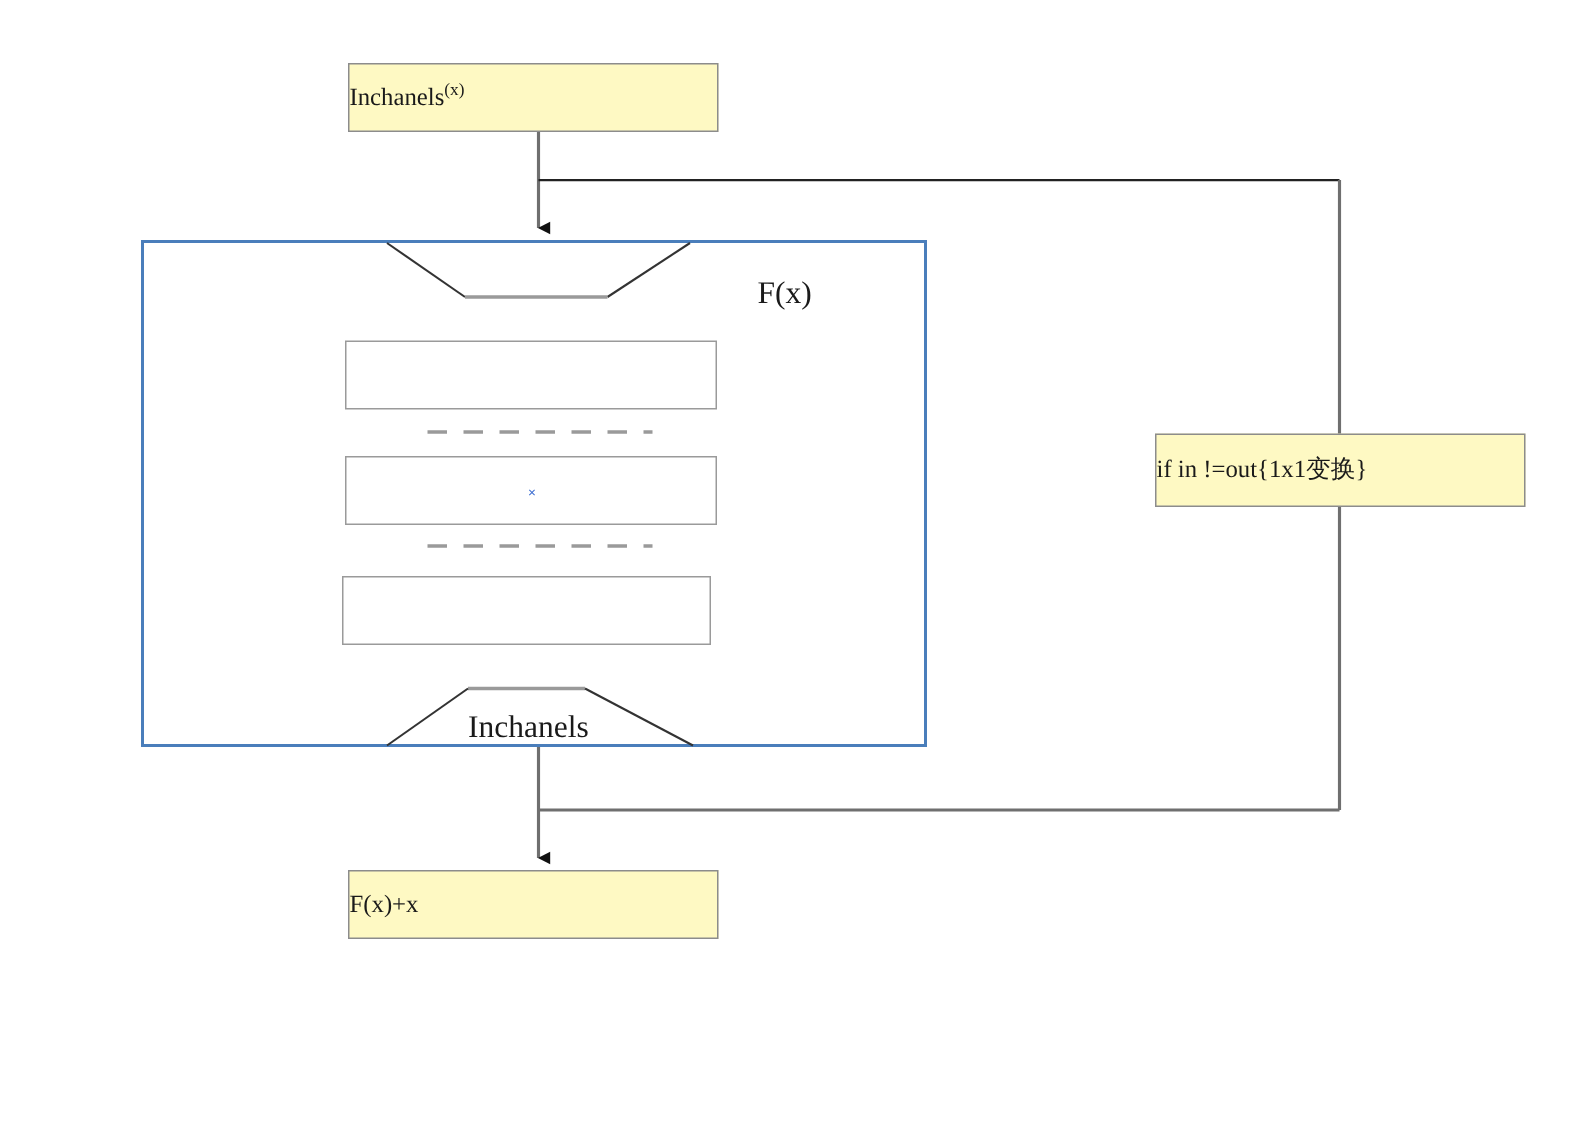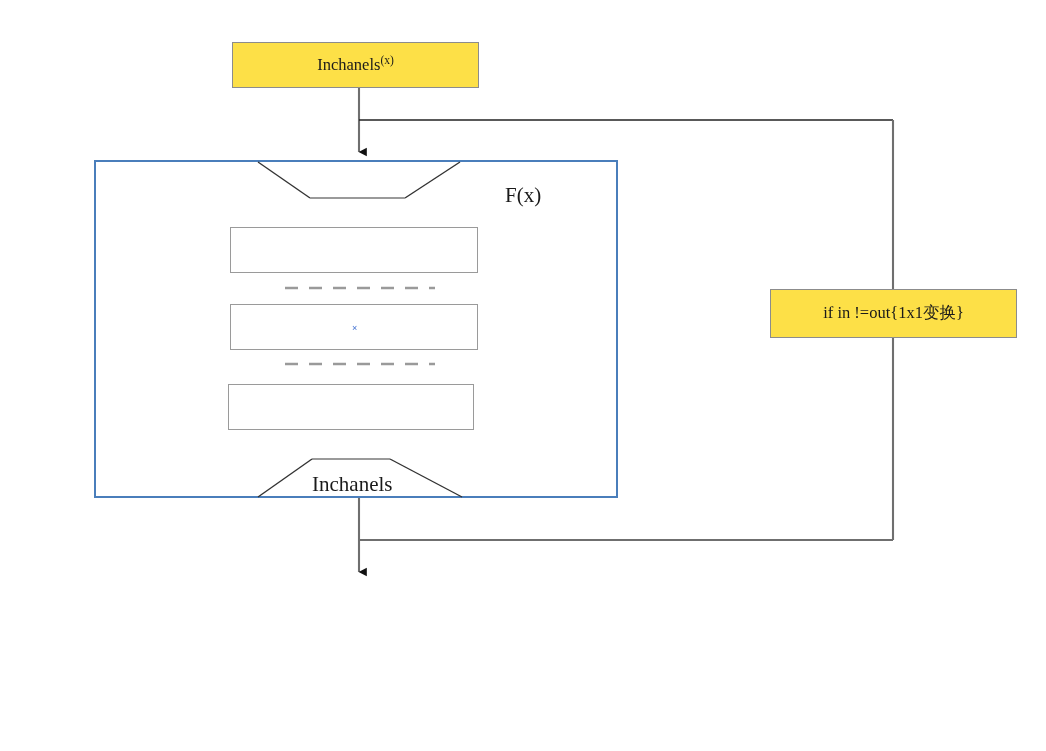--- a/index.html
+++ b/index.html
@@ -14,24 +14,23 @@
     position: relative;
     width: 1046px;
     height: 751px;
     background: #ffffff;
     overflow: hidden;
   }
   .node-box {
     position: absolute;
     box-sizing: border-box;
     border: 1.6px solid #8c8c8c;
-    background: #fde047;
+    background: #fef9c3;
     display: flex;
     align-items: center;
-    justify-content: center;
     color: #1a1a1a;
     font-family: Liberation Serif, serif;
   }
   .node-label {
     font-size: 16.5px;
     line-height: 1;
     white-space: nowrap;
   }
   .node-label sup {
     font-size: 11.5px;
@@ -117,14 +116,17 @@
   <div class="cursor-x" style="left:352px; top:324px;">×</div>
 
   <div class="empty-box" style="left:228px; top:384px; width:246px; height:46px;"></div>
 
   <div class="free-label" style="left:312px; top:474px;">Inchanels</div>
 
   <div class="node-box" style="left:770px; top:289px; width:247px; height:49px;">
     <span class="node-label">if in !=out{1x1变换}</span>
   </div>
 
+  <div class="node-box" style="left:232px; top:580px; width:247px; height:46px;">
+    <span class="node-label">F(x)+x</span>
+  </div>
 
 </div>
 
 </body></html>

